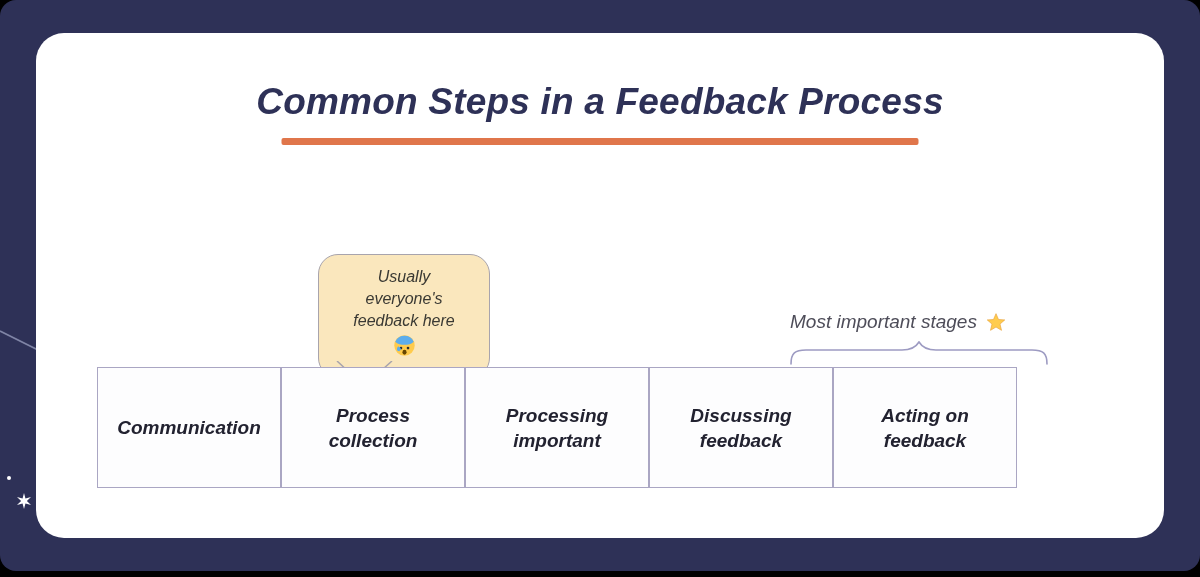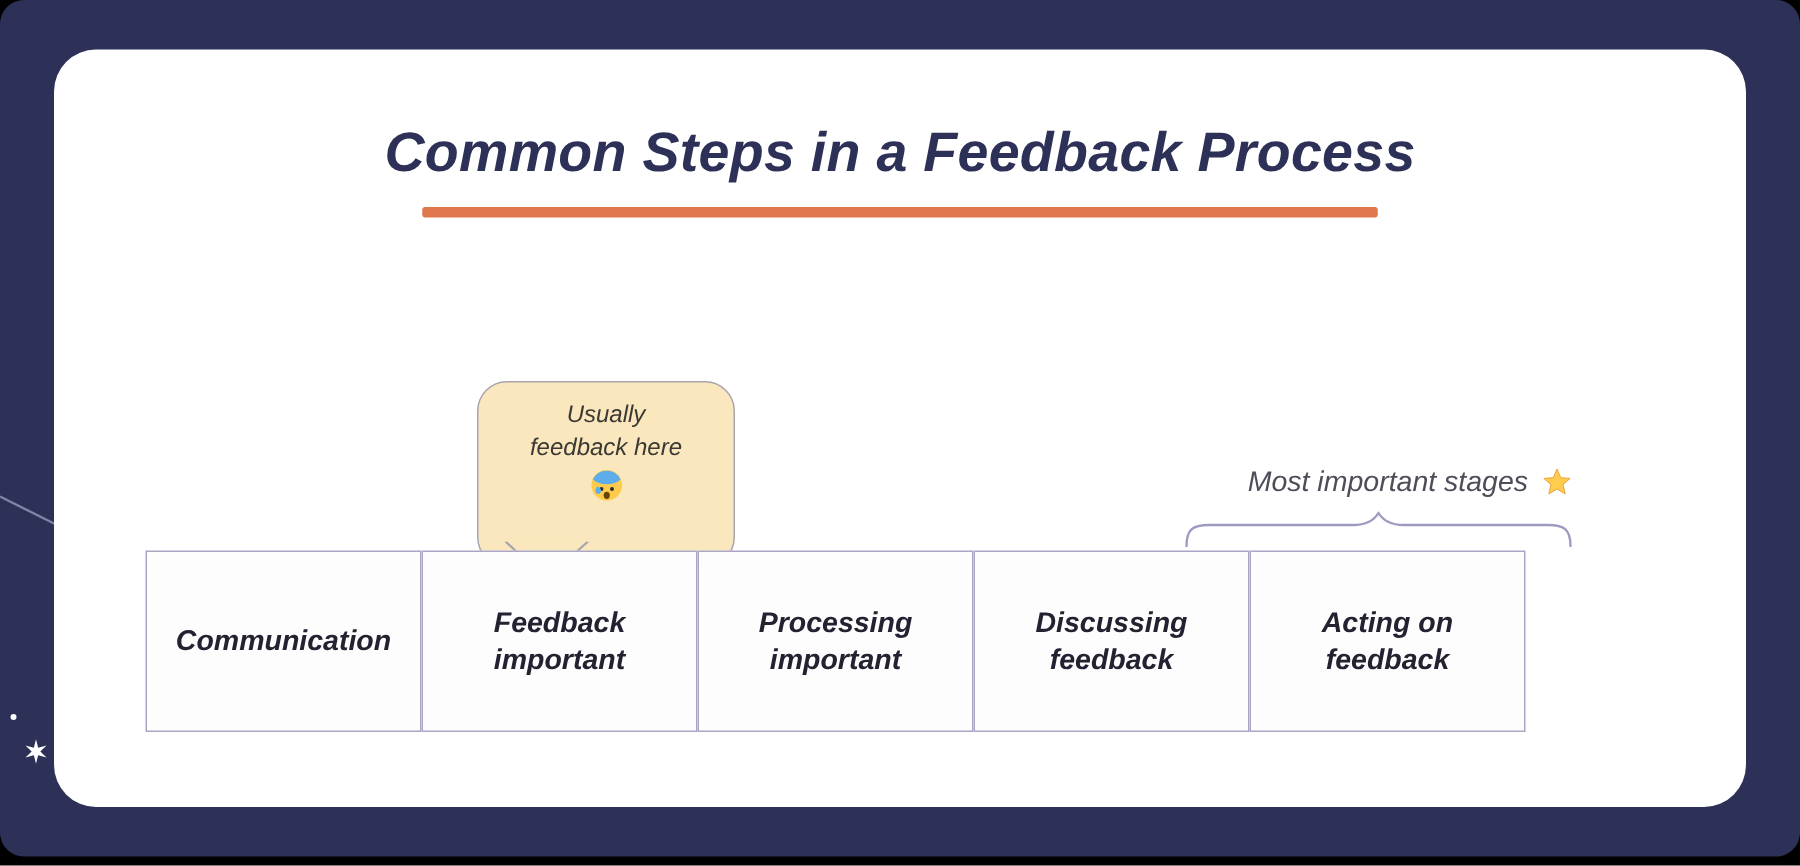--- a/index.html
+++ b/index.html
@@ -37,21 +37,21 @@
     background:var(--callout-fill,#FAE7BD);
     border:1.5px solid var(--callout-border,#A8A4AD);
     border-radius:20px;box-sizing:border-box;
     text-align:center;padding-top:11px;
     font-size:16px;line-height:22px;color:var(--callout-text,#3A3933);margin-top:15px;
   }
   .callout-emoji{width:23px;height:23px;margin-top:2px;}
   .callout-tail{position:absolute;left:300px;top:328px;width:58px;height:27px;}
   .annotation{
     position:absolute;left:754px;top:278px;width:258px;
-    text-align:right;font-size:19px;color:var(--annotation-text,#4E4D59);
+    text-align:left;font-size:19px;color:var(--annotation-text,#4E4D59);
     white-space:nowrap;
   }
   .annotation .star{width:20px;height:20px;vertical-align:-4px;margin-left:4px;}
   .brace{position:absolute;left:754px;top:308px;width:258px;height:24px;}
   .steps{
     position:absolute;left:61px;top:334px;width:1019px;height:121px;
     display:flex;justify-content:flex-start;
   }
   .step{
     width:184px;height:121px;box-sizing:border-box;
@@ -78,20 +78,21 @@
     <polygon fill="#FFFFFF" points="10,1 11.6,7.23 17.8,5.5 13.2,10 17.8,14.5 11.6,12.77 10,19 8.4,12.77 2.2,14.5 6.8,10 2.2,5.5 8.4,7.23"></polygon>
   </svg>
 
   <div class="card">
 
     <h1 class="title">Common Steps in a Feedback Process</h1>
     <div class="divider"></div>
 
     <div class="callout">
       <div class="callout-line">Usually</div>
+      <div class="callout-line">everyone's</div>
       <div class="callout-line">feedback here</div>
       <svg class="callout-emoji" viewBox="0 0 36 36">
         <circle cx="18" cy="18" r="16" fill="#FFCB4C"></circle>
         <path d="M3.5,12 A16,16 0 0 1 32.5,12 Q27,17 18,17 Q9,17 3.5,12 Z" fill="#5DADEC"></path>
         <circle cx="12.5" cy="22" r="2.1" fill="#292F33"></circle>
         <circle cx="23.5" cy="22" r="2.1" fill="#292F33"></circle>
         <ellipse cx="18" cy="28.5" rx="3.2" ry="3.8" fill="#664500"></ellipse>
         <path d="M8,19 q-3.4,5.2 -0.6,7.4 q2.8,2 4.6,-1.6 q1.2,-3 -4,-5.8 Z" fill="#5DADEC"></path>
       </svg>
     </div>
@@ -107,21 +108,21 @@
     </div>
     <svg class="brace" viewBox="0 0 258 24">
       <path d="M1,23 C1,12 5,9 16,9 L112,9 C121,9 126,6 129,1 C132,6 137,9 146,9 L242,9 C253,9 257,12 257,23" fill="none" stroke="var(--brace,#9D9BC2)" stroke-width="1.6" stroke-linecap="round"></path>
     </svg>
 
     <div class="steps">
       <div class="step">
         <span class="step-label">Communication</span>
       </div>
       <div class="step">
-        <span class="step-label">Feedback important</span>
+        <span class="step-label">Process collection</span>
       </div>
       <div class="step">
         <span class="step-label">Processing important</span>
       </div>
       <div class="step">
         <span class="step-label">Discussing feedback</span>
       </div>
       <div class="step">
         <span class="step-label">Acting on feedback</span>
       </div>

